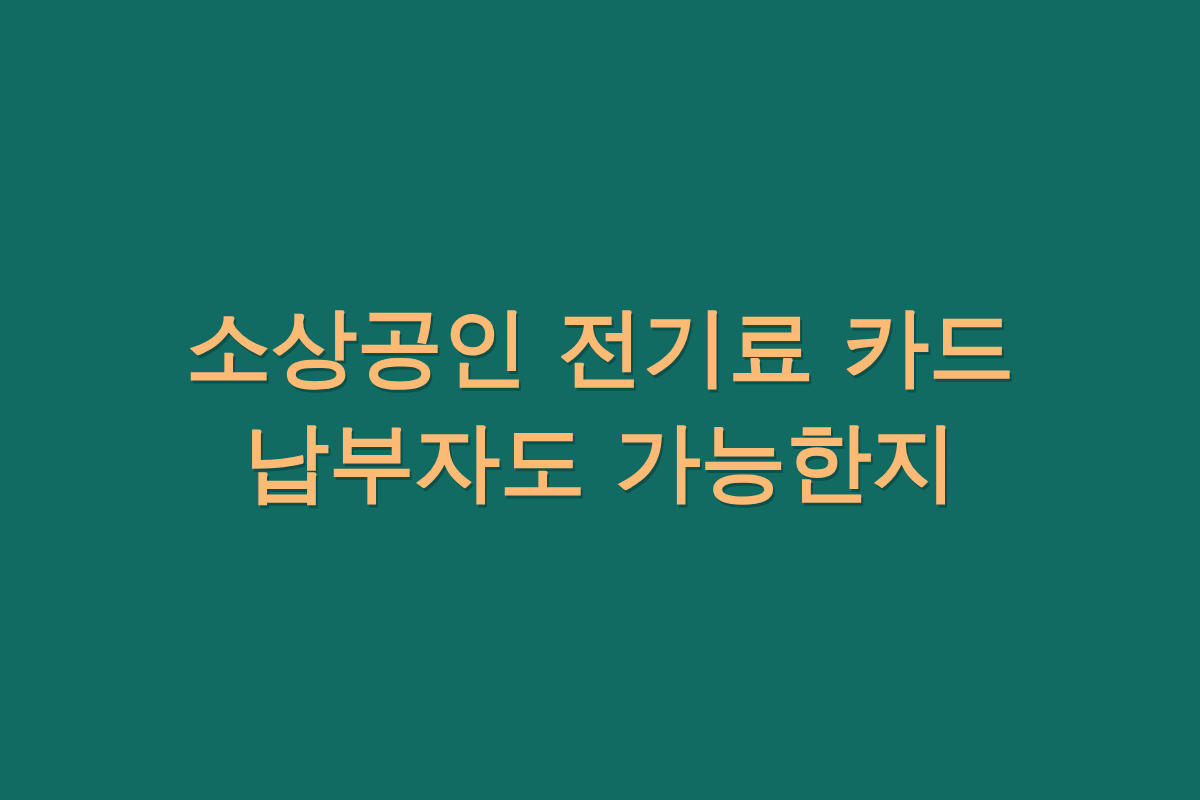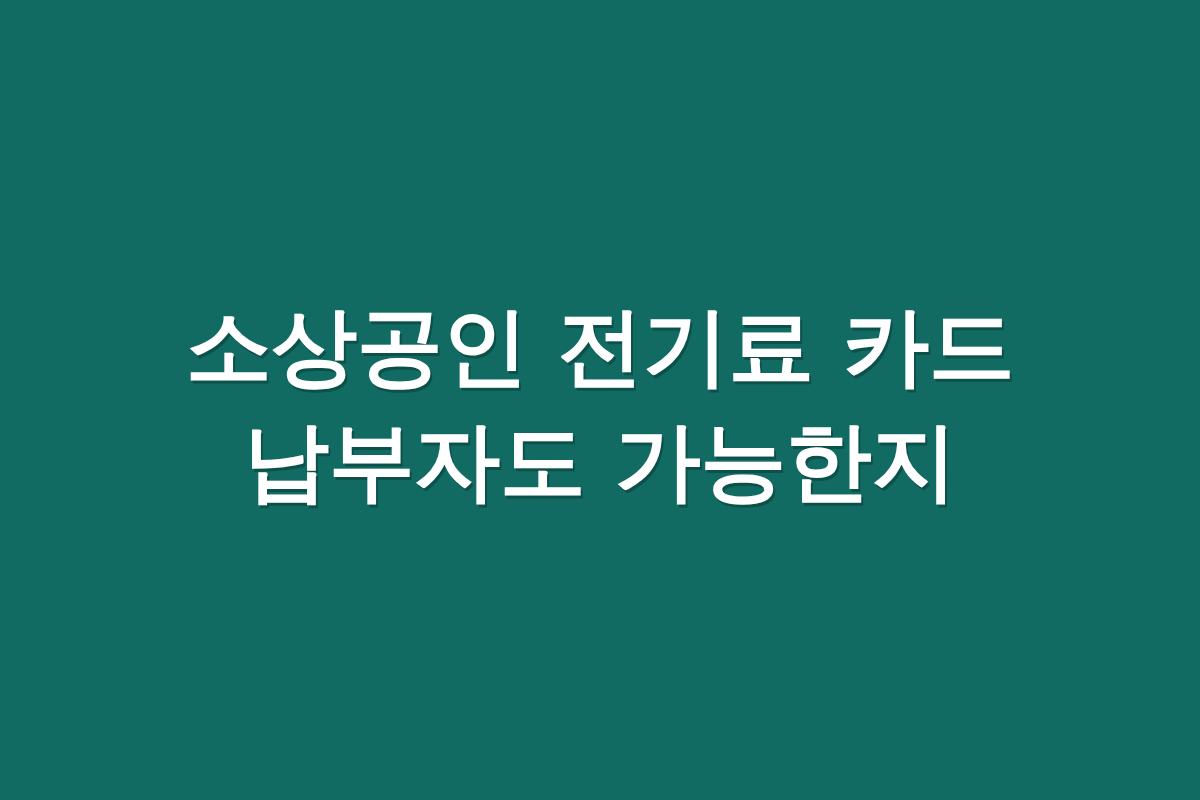--- a/index.html
+++ b/index.html
@@ -34,21 +34,21 @@
     text-align: center;
   }
 
   .title-headline {
     margin: 16px;
     font-family: "DejaVu Sans", "Liberation Sans", sans-serif;
     font-size: 86px;
     font-weight: 700;
     line-height: 1.34;
     letter-spacing: -0.5px;
-    color: #ffffff;
+    color: #fdba74;
     text-shadow: 2px 3px 0 rgba(8, 58, 53, 0.55);
     word-break: keep-all;
     white-space: pre-wrap;
   }
 </style>
 </head>
 <body>
 
 <div class="title-card">
 

